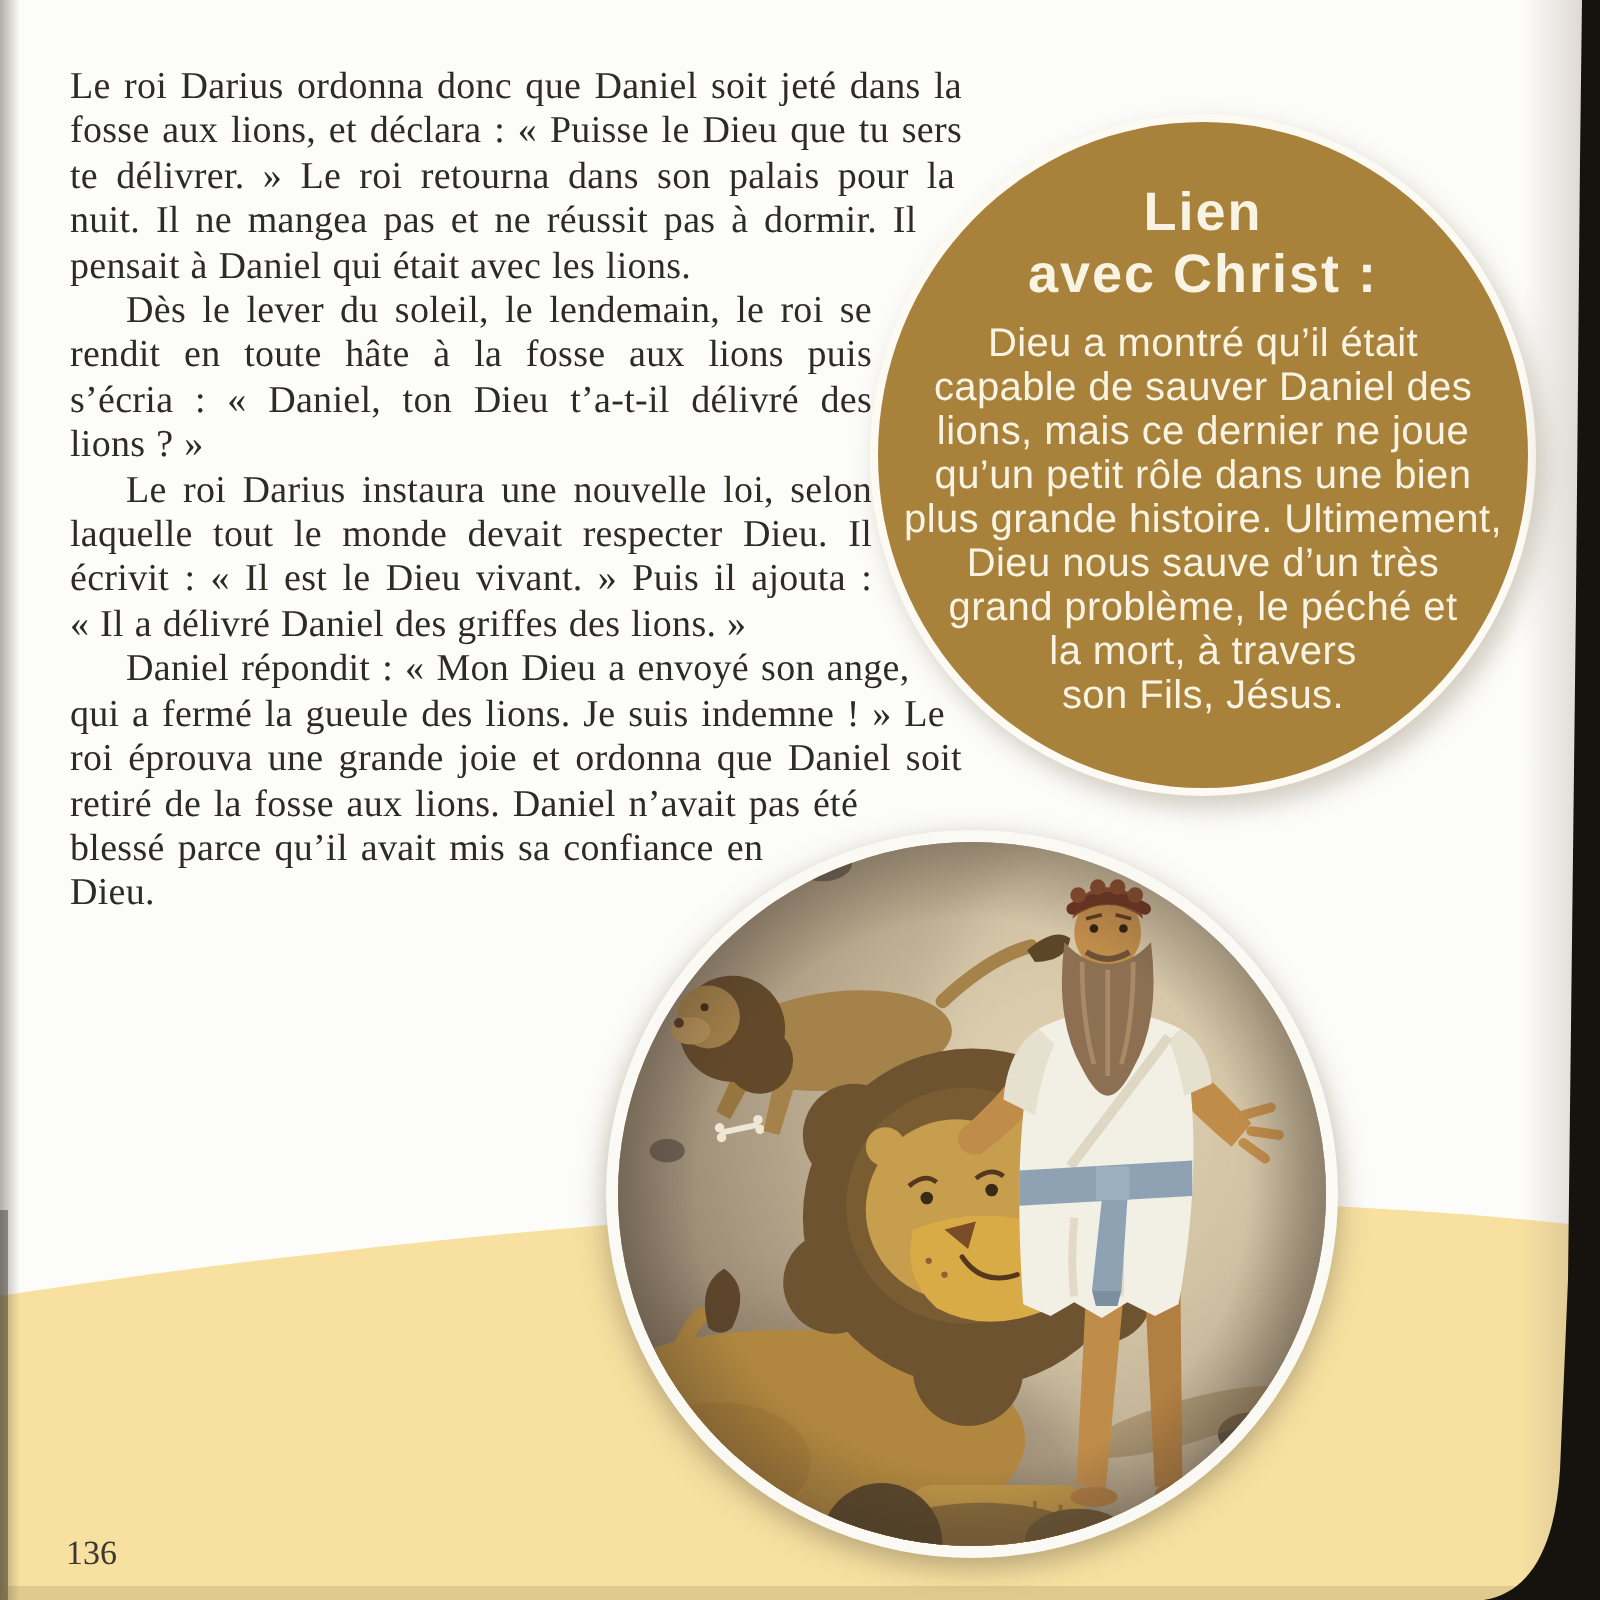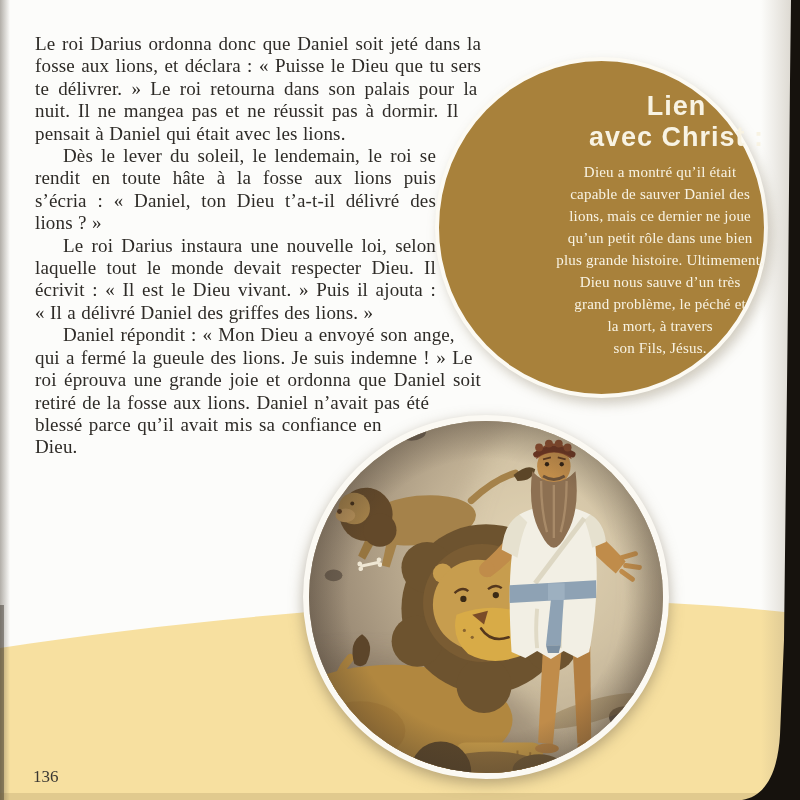--- a/index.html
+++ b/index.html
@@ -23,30 +23,30 @@
   .float-illus{
     float:right;clear:right;width:176px;height:300px;
     shape-outside:circle(186px at 182px 203px);shape-margin:7px;
   }
   
   .callout{
     position:absolute;left:435px;top:57px;width:333px;height:341px;
     box-sizing:border-box;border-radius:50%;
     background:#a8813b;border:4px solid #fcfaf3;
     box-shadow:4px 6px 12px rgba(140,125,100,.38);
-    display:flex;flex-direction:column;align-items:flex-end;
+    display:flex;flex-direction:column;align-items:center;
     padding-top:30px;text-align:center;
     font-family:"Liberation Sans", sans-serif;color:#f8f3e3;
   }
   .callout-title{
     white-space:pre-line;font-weight:bold;font-size:27px;line-height:31px;
     letter-spacing:1px;margin-bottom:8px;
   }
   .callout-body{
-    white-space:pre-line;font-size:15px;line-height:22px;letter-spacing:.2px;font-family:Liberation Serif, serif;
+    white-space:pre-line;font-size:20px;line-height:22px;letter-spacing:.2px;
   }
   
   .illus{
     position:absolute;left:303px;top:415px;width:366px;height:364px;
     box-sizing:border-box;border-radius:50%;border:6px solid #fbf9f3;
     overflow:hidden;box-shadow:0 5px 14px rgba(120,105,80,.5);
     background:#a2927c;
   }
   .illus svg{display:block;width:100%;height:100%;}
   

